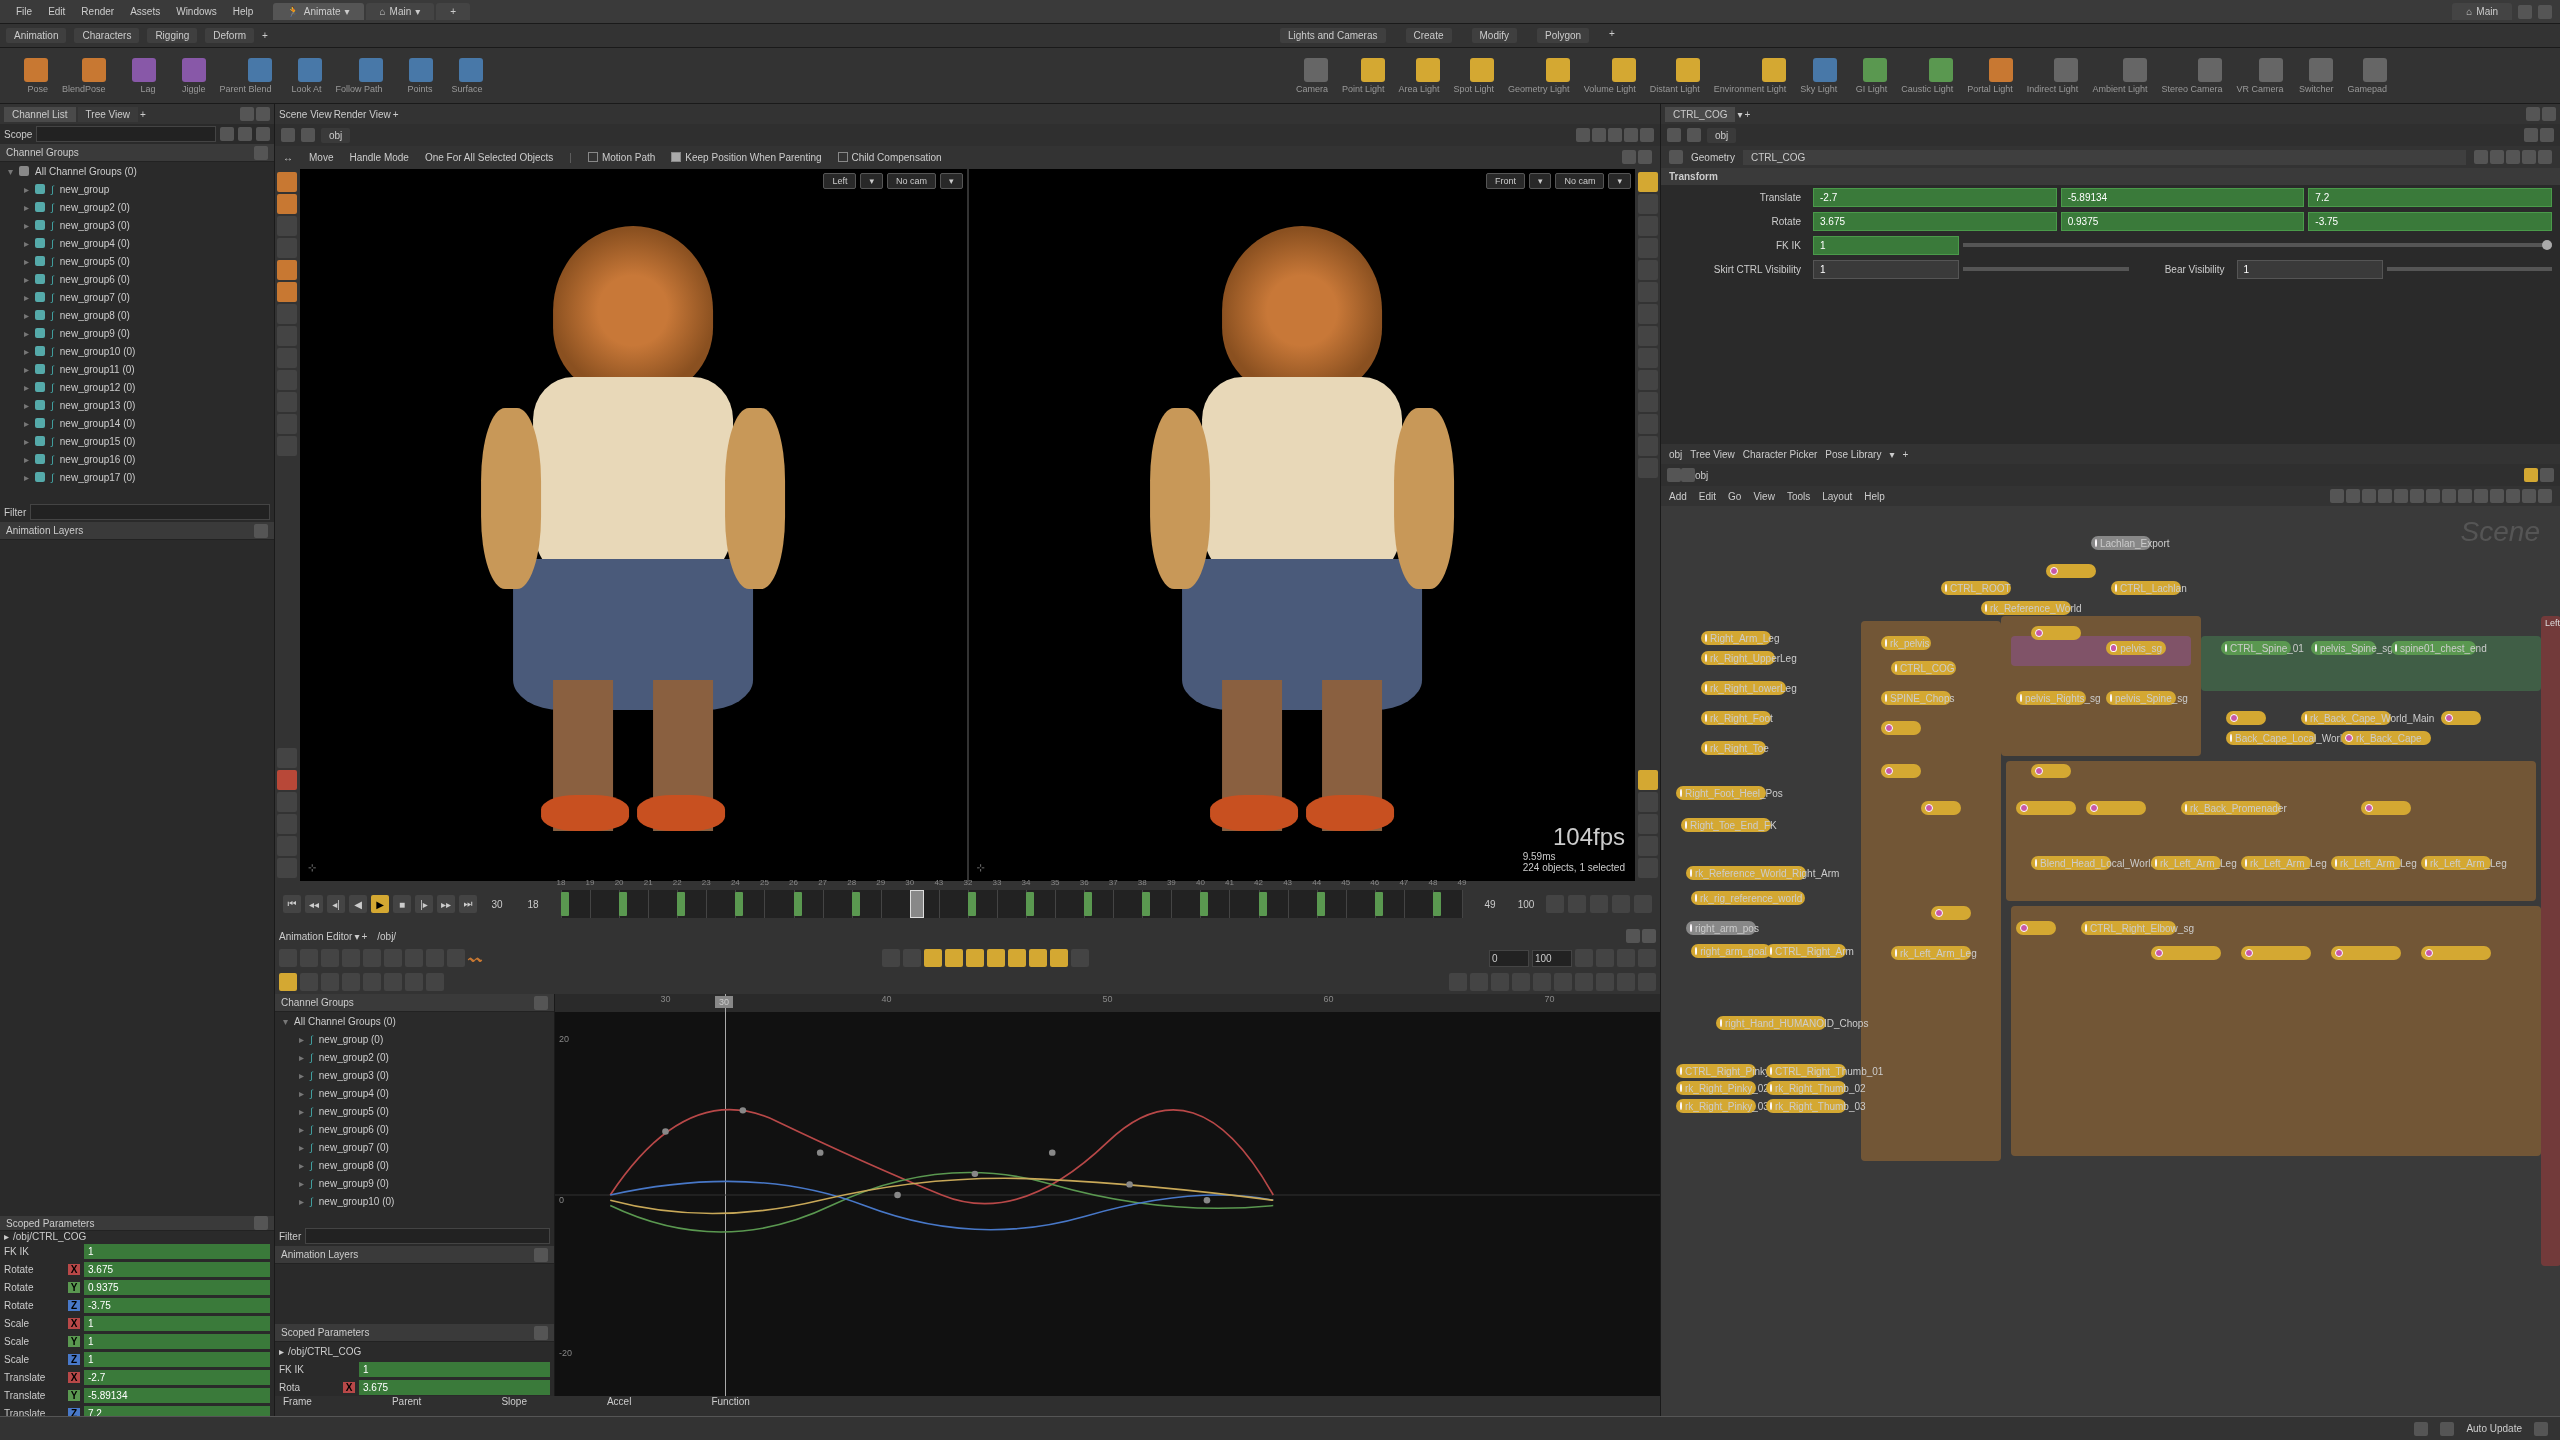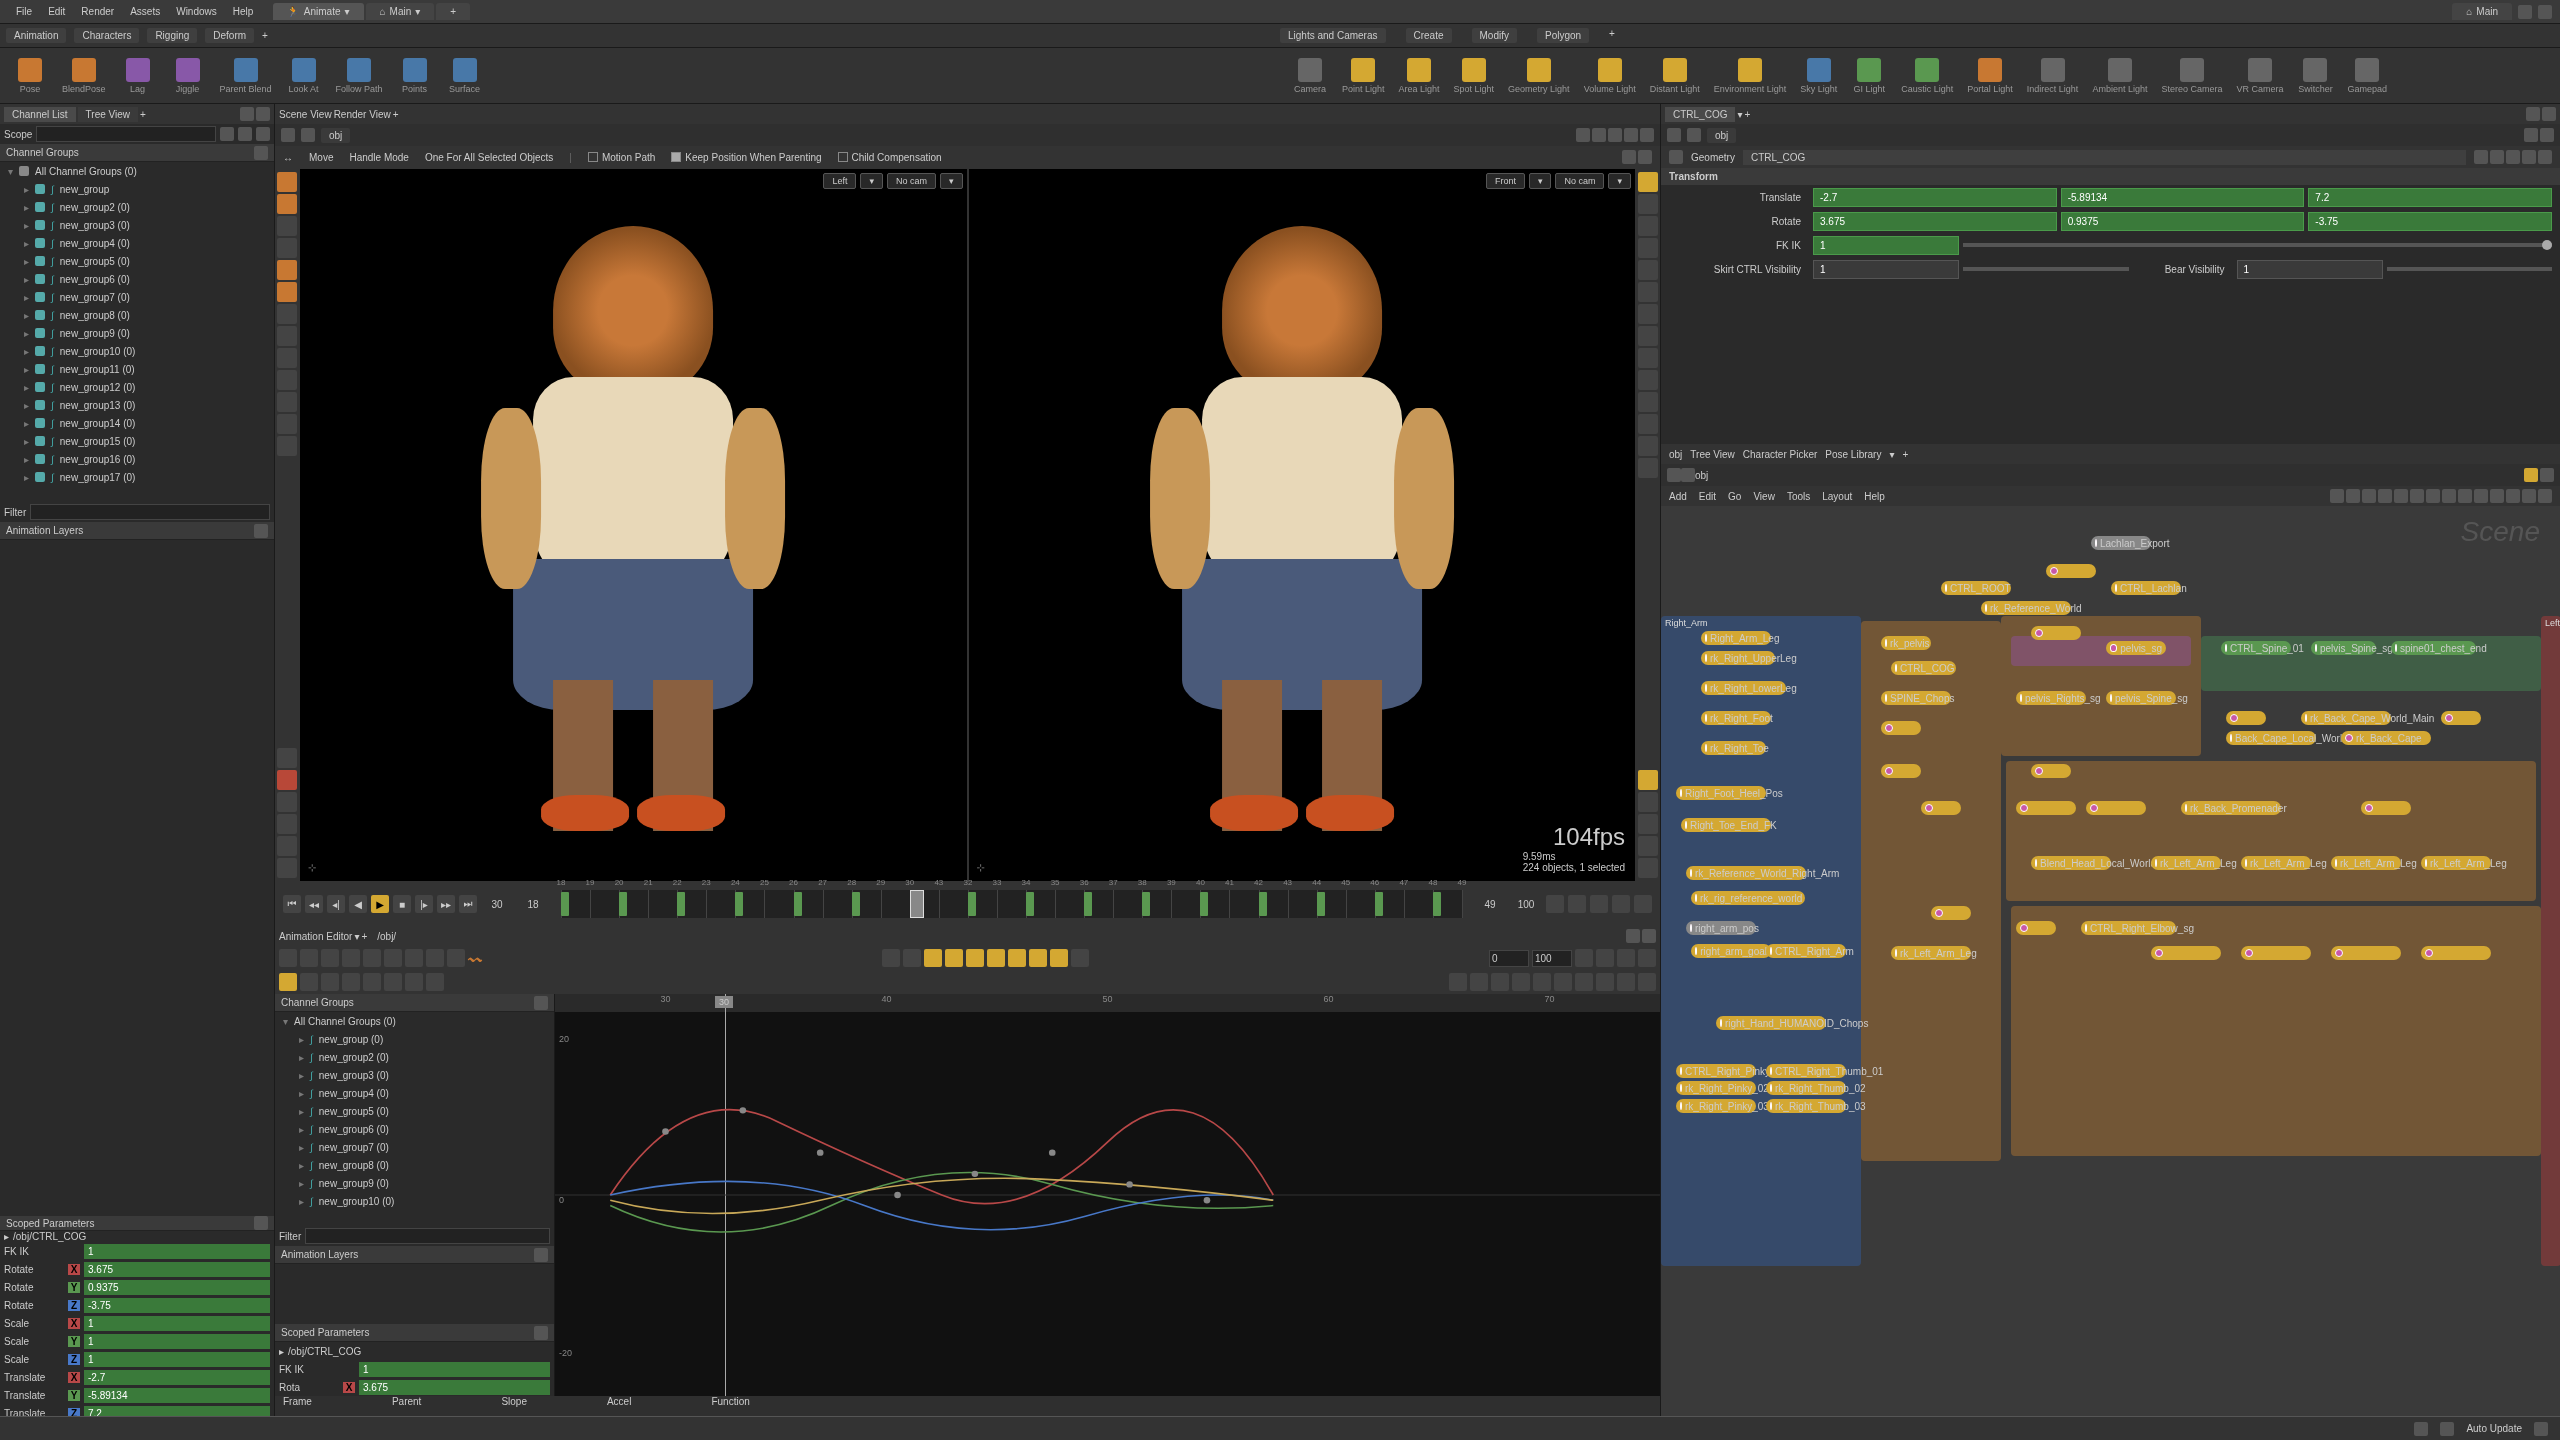--- a/index.html
+++ b/index.html
@@ -8,21 +8,21 @@
 .topbar .menu-item{padding:4px 8px;cursor:pointer}
 .tab-strip{display:inline-flex;margin-left:12px;gap:2px}
 .tab{background:#444;padding:3px 14px;border-radius:3px 3px 0 0;display:flex;align-items:center;gap:4px}
 .tab.active{background:#555}
 .subbar{height:24px;background:#333;display:flex;align-items:center;padding:0 6px;border-bottom:1px solid #1a1a1a;gap:8px}
 .subbar .st{padding:2px 8px;background:#3f3f3f;border-radius:2px}
 .shelf{height:56px;background:#333;display:flex;border-bottom:1px solid #1a1a1a}
 .shelf-left,.shelf-right{display:flex;align-items:center;padding:0 8px;gap:6px}
 .shelf-left{flex:0 0 50%}
 .shelf-right{flex:1;justify-content:flex-start}
-.tool{display:flex;flex-direction:column;align-items:center;gap:2px;padding:2px 4px;cursor:pointer;min-width:44px}
+.tool{display:flex;flex-direction:column;align-items:flex-end;gap:2px;padding:2px 4px;cursor:pointer;min-width:44px}
 .tool-icon{width:24px;height:24px;background:#666;border-radius:3px}
 .tool-icon.orange{background:#c87832}
 .tool-icon.yellow{background:#d4a832}
 .tool-icon.blue{background:#4878a8}
 .tool-icon.green{background:#5a9850}
 .tool-icon.purple{background:#8858a8}
 .tool-lbl{font-size:9px;color:#999}
 .main{display:flex;height:calc(100% - 104px - 24px)}
 .col-left{width:275px;display:flex;flex-direction:column;background:#2a2a2a;border-right:1px solid #1a1a1a}
 .panel-tabs{height:20px;background:#333;display:flex;align-items:center;gap:2px;padding:0 4px;font-size:9px}
@@ -1044,23 +1044,20 @@
             <span class="smicon"></span>
             <span class="smicon"></span>
             <span class="smicon"></span>
             <span class="smicon"></span>
             <span class="smicon"></span>
             <span class="smicon"></span>
           </div>
         </div>
       <div class="np-canvas" id="np-canvas">
         <div class="np-label">Scene</div>
-      <div class="np-region blue" style="left:0px;top:110px;width:200px;height:650px">
-            <span style="position:absolute;top:2px;left:4px;font-size:9px;color:#ddd">Right_Arm</span>
-          </div>
           <div class="np-region orange" style="left:200px;top:115px;width:140px;height:540px"></div>
           <div class="np-region orange" style="left:340px;top:110px;width:200px;height:140px"></div>
           <div class="np-region purple" style="left:350px;top:130px;width:180px;height:30px"></div>
           <div class="np-region orange" style="left:345px;top:255px;width:530px;height:140px"></div>
           <div class="np-region green" style="left:540px;top:130px;width:340px;height:55px"></div>
           <div class="np-region orange" style="left:350px;top:400px;width:530px;height:250px"></div>
           <div class="np-region red" style="left:880px;top:110px;width:20px;height:650px">
             <span style="position:absolute;top:2px;left:4px;font-size:9px;color:#ddd">Left_Leg</span>
           </div>
           <div class="np-node gr" style="left:430px;top:30px;width:60px">

